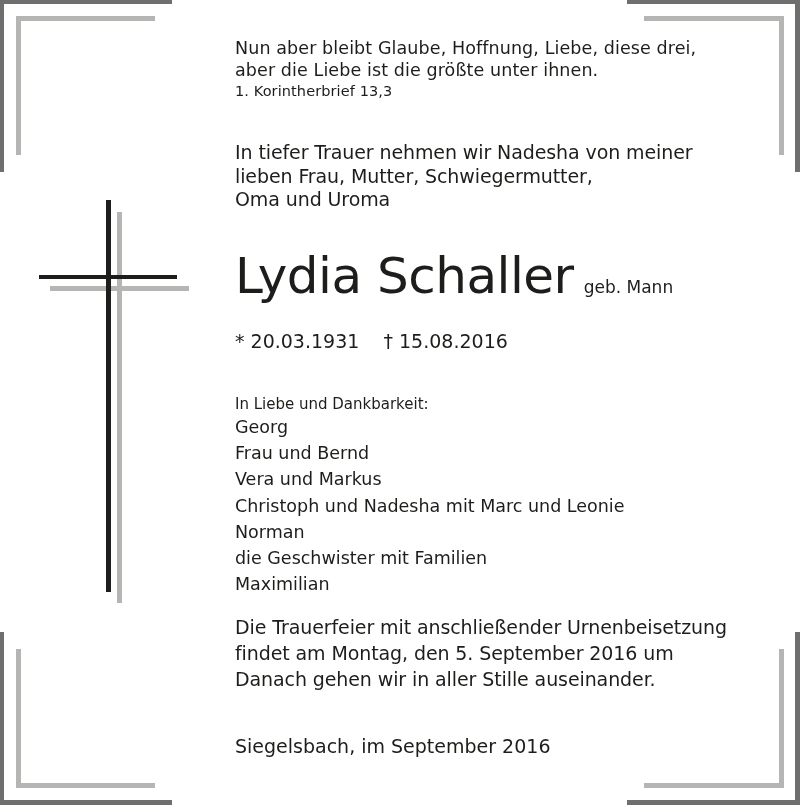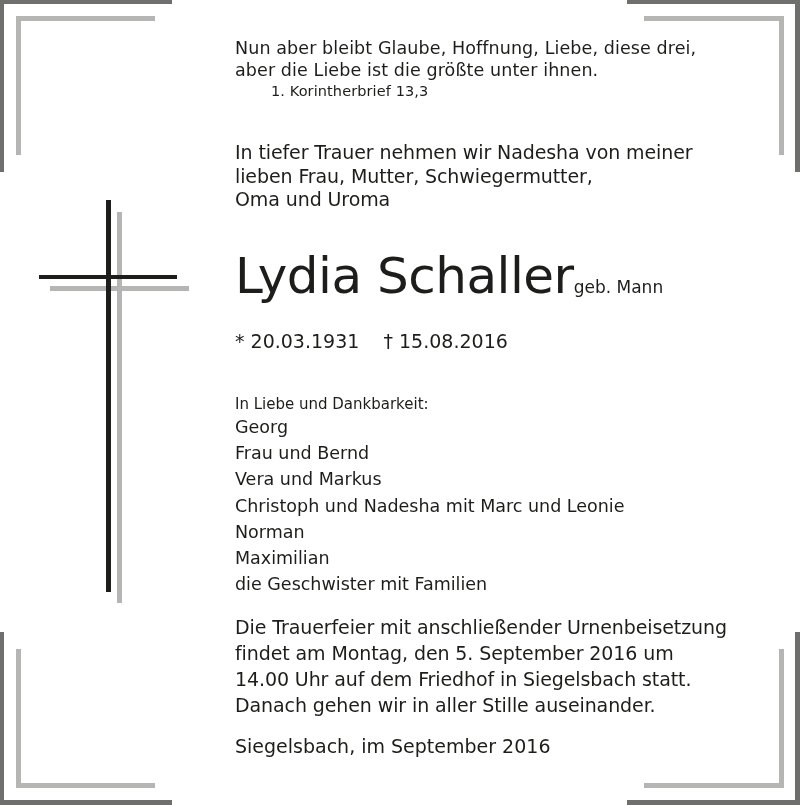--- a/index.html
+++ b/index.html
@@ -9,25 +9,25 @@
       font-family: "DejaVu Sans", sans-serif;
     }
     .bar { position: absolute; }
     .dark { background: #6f6f6e; }
     .light { background: #b5b5b4; }
     .cross-dark { background: #1d1d1b; }
     .cross-light { background: #b5b5b4; }
 
     .text { position: absolute; left: 235px; color: #1d1d1b; }
     .verse { top: 37px; font-size: 17.5px; line-height: 22px; letter-spacing: 0.1px; }
-    .verse .ref { font-size: 14.5px; line-height: 20px; margin-left: 36px; }
+    .verse .ref { font-size: 14.5px; line-height: 20px; }
     .intro { top: 141px; font-size: 19px; line-height: 23.5px; letter-spacing: -0.1px; }
     .name-line { top: 246px; white-space: nowrap; }
     .name { font-size: 50px; line-height: 60px; letter-spacing: -0.5px; }
-    .maiden { font-size: 17px; }
+    .maiden { font-size: 17px; margin-left: 10px; }
     .dates { top: 329px; font-size: 19px; line-height: 24px; white-space: pre; }
     .thanks { top: 392px; font-size: 15px; line-height: 24px; }
     .family { top: 414px; font-size: 17.5px; line-height: 26.2px; }
     .service { top: 614px; font-size: 19px; line-height: 26px; letter-spacing: -0.1px; }
     .place { top: 733px; font-size: 19px; line-height: 26px; }
   </style>
 </head>
 <body>
 
 <div>
@@ -80,24 +80,23 @@
 
 <div class="text dates">* 20.03.1931    † 15.08.2016</div>
 
 <div class="text thanks">In Liebe und Dankbarkeit:</div>
 <div class="text family">
   <div>Georg</div>
   <div>Frau und Bernd</div>
   <div>Vera und Markus</div>
   <div>Christoph und Nadesha mit Marc und Leonie</div>
   <div>Norman</div>
+  <div>die Geschwister mit Familien</div>
   <div>Maximilian</div>
-  <div>die Geschwister mit Familien</div>
 </div>
 
 <div class="text service">
   <div>Die Trauerfeier mit anschließender Urnenbeisetzung</div>
   <div>findet am Montag, den 5. September 2016 um</div>
-  <div>14.00 Uhr auf dem Friedhof in Siegelsbach statt.</div>
   <div>Danach gehen wir in aller Stille auseinander.</div>
 </div>
 
 <div class="text place">Siegelsbach, im September 2016</div>
 
 </body></html>

